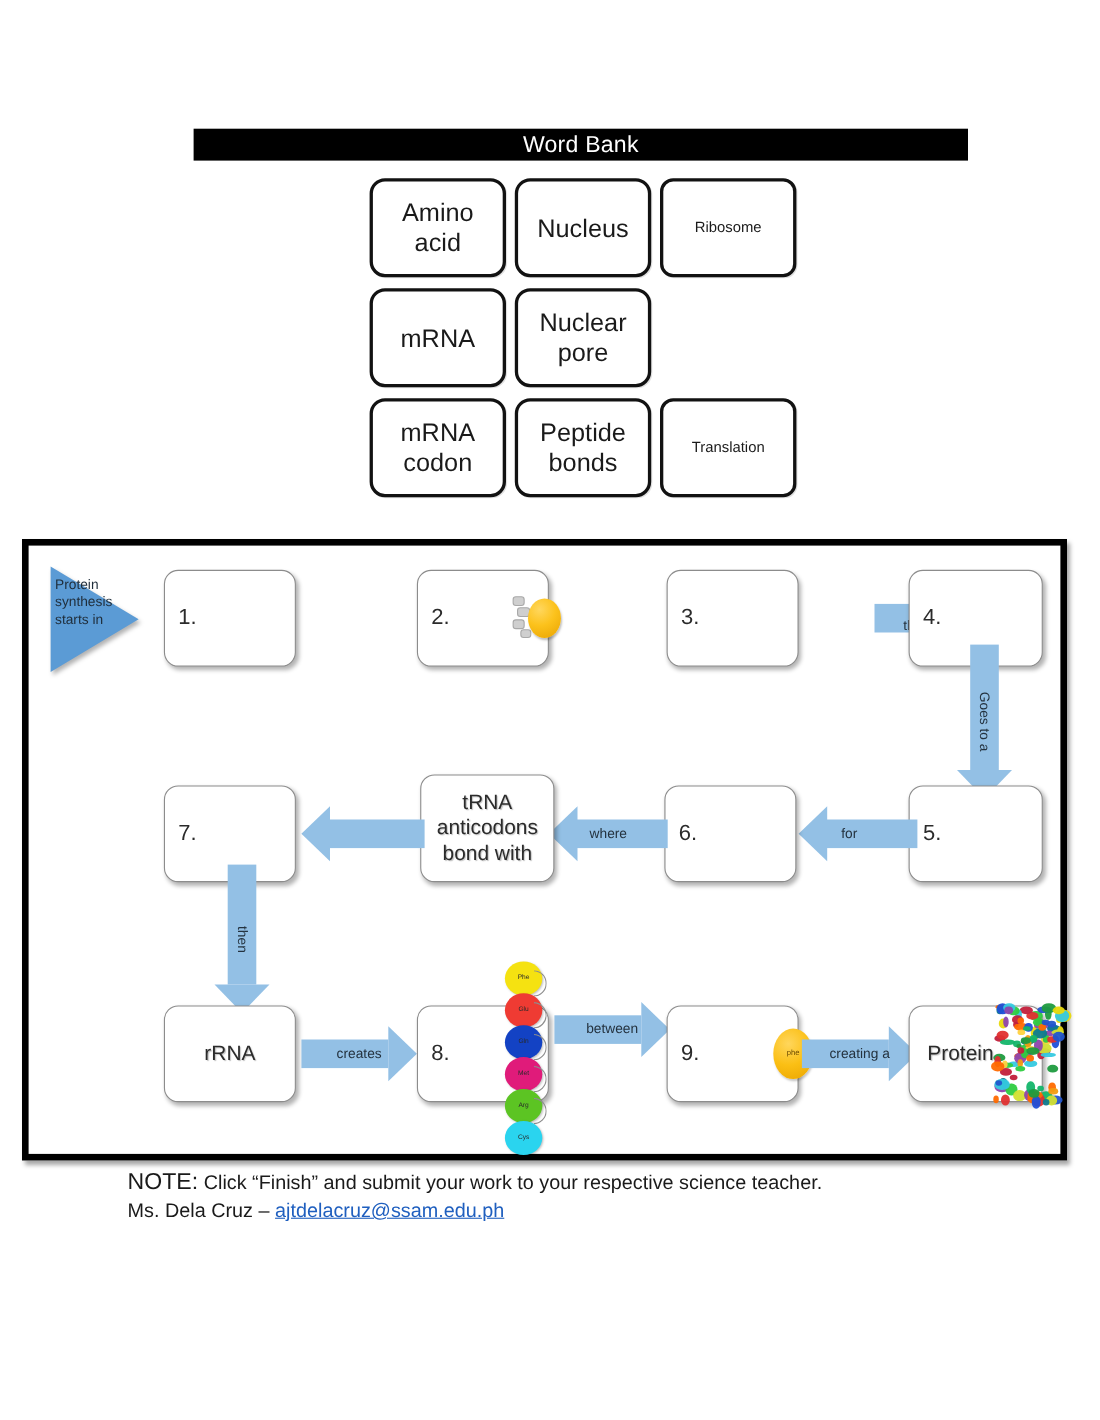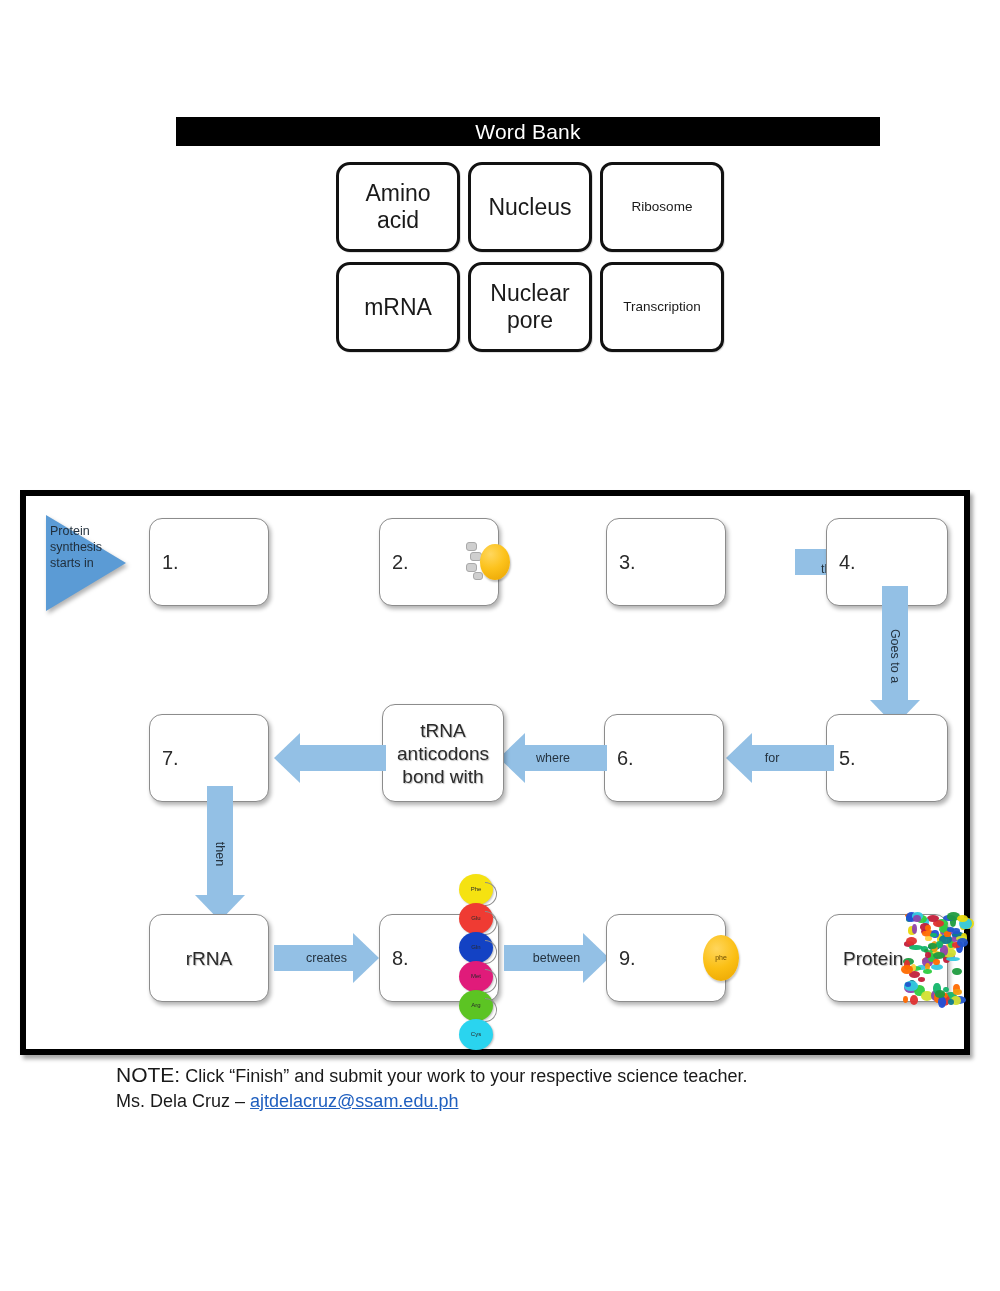--- a/index.html
+++ b/index.html
@@ -209,25 +209,33 @@
       </div>
     </div>
 
     <div class="wb-row">
       <div class="wb-cell big">
         <span>mRNA</span>
       </div>
       <div class="wb-cell big">
         <span>Nuclear pore</span>
       </div>
+    </div>
+
+    <div class="wb-row">
+      <div class="wb-cell big">
+        <span>mRNA codon</span>
+      </div>
+      <div class="wb-cell big">
+        <span>Peptide bonds</span>
+      </div>
       <div class="wb-cell small">
-        <span>Transcription</span>
-      </div>
-    </div>
-
+        <span>Translation</span>
+      </div>
+    </div>
 
   </div>
 </section>
 
 <section id="flow-frame">
 
   <div class="start-tri" style="left:20px; top:19px;"></div>
   <div class="start-tri-label" style="left:24px; top:27px;">Protein synthesis starts in</div>
 
   <div class="node" style="left:123px; top:22px; width:120px; height:88px;">
@@ -339,33 +347,38 @@
     </div>
     <div class="aa-bead" style="background: rgb(92, 196, 35);">
       <span>Arg</span>
       <span class="aa-link"></span>
     </div>
     <div class="aa-bead" style="background: rgb(42, 212, 239);">
       <span>Cys</span>
     </div>
   </div>
 
-  <div class="arrow-h right" style="left:478px; top:431px; width:105px; height:62px;">
+  <div class="arrow-h right" style="left:478px; top:409px; width:105px; height:62px;">
     <div class="shaft" style="width:79px;"></div>
     <div class="head"></div>
     <div class="alabel">between</div>
   </div>
 
   <div class="node" style="left:580px; top:418px; width:120px; height:88px;">
     <span class="numlabel">9.</span>
     <div class="phe-oval" style="position:absolute; right:-14px; top:20px;">
       <span>phe</span>
     </div>
   </div>
 
+  <div class="arrow-h right" style="left:703px; top:431px; width:105px; height:62px;">
+    <div class="shaft" style="width:79px;"></div>
+    <div class="head"></div>
+    <div class="alabel">creating a</div>
+  </div>
 
   <div class="node" style="left:800px; top:418px; width:122px; height:88px;">
     <span class="centertext" style="text-align:left; padding-left:16px;">Protein</span>
     <div class="protein-art" style="right:-18px; top:-8px;">
         <i style="left: 43.6902px; top: 46.0993px; width: 10.3735px; height: 6.39412px; background: rgb(142, 68, 173);"></i>
         <i style="left: 59.8476px; top: 11.1276px; width: 12.829px; height: 11.3226px; background: rgb(232, 217, 12);"></i>
         <i style="left: 3.7547px; top: 6.44778px; width: 13.9348px; height: 4.47227px; background: rgb(255, 106, 0);"></i>
         <i style="left: 3.4405px; top: 75.1972px; width: 13.3161px; height: 10.4766px; background: rgb(142, 68, 173);"></i>
         <i style="left: 48.5585px; top: 8.9757px; width: 6.83509px; height: 11.1386px; background: rgb(31, 155, 63);"></i>
         <i style="left: 44.1515px; top: 84.7775px; width: 11.4484px; height: 9.9103px; background: rgb(19, 181, 106);"></i>

